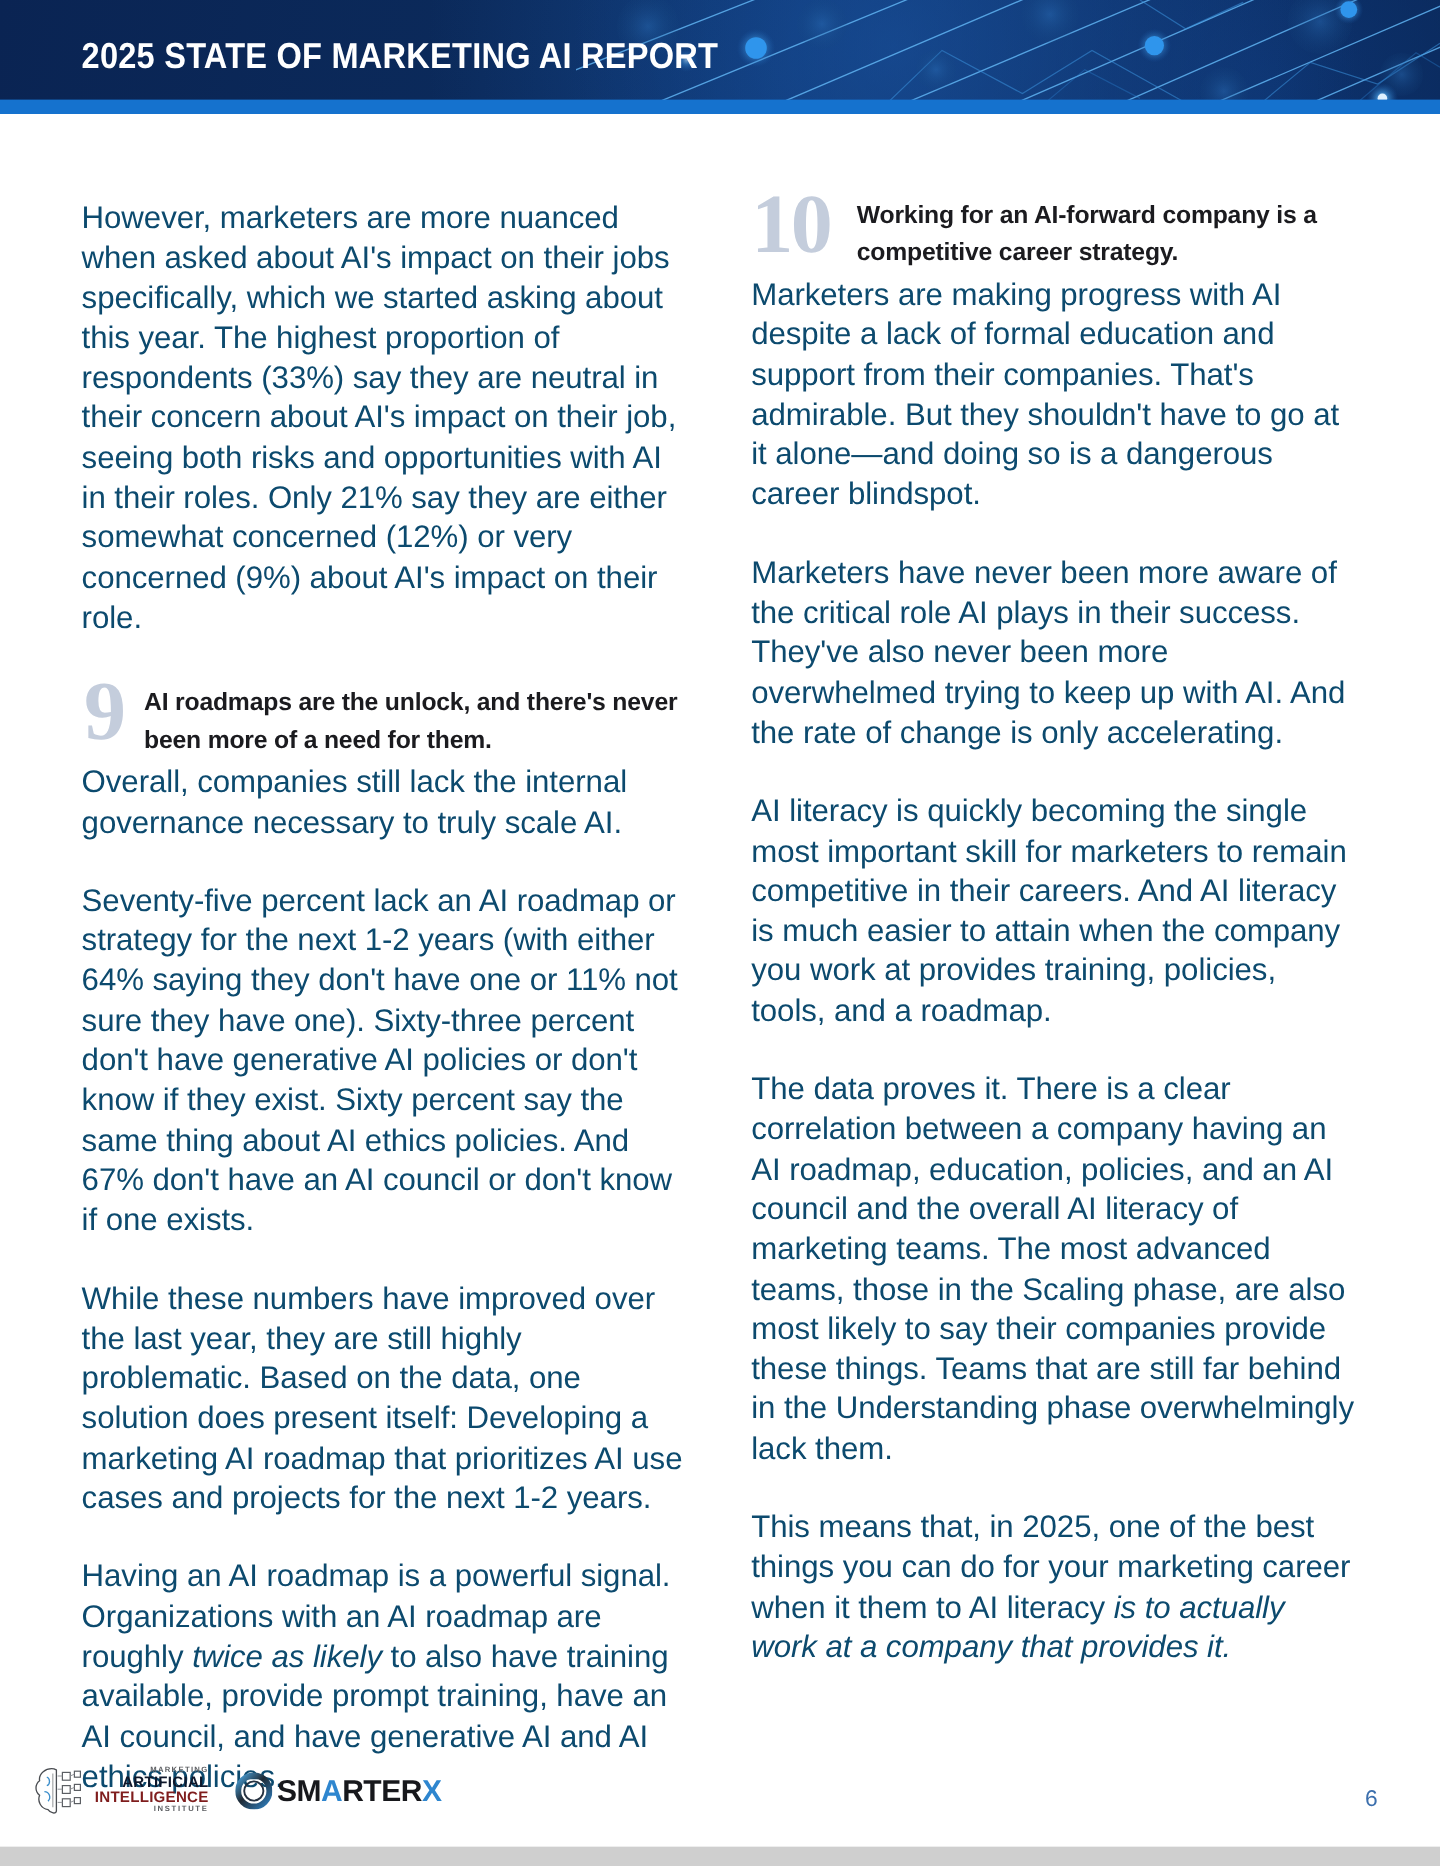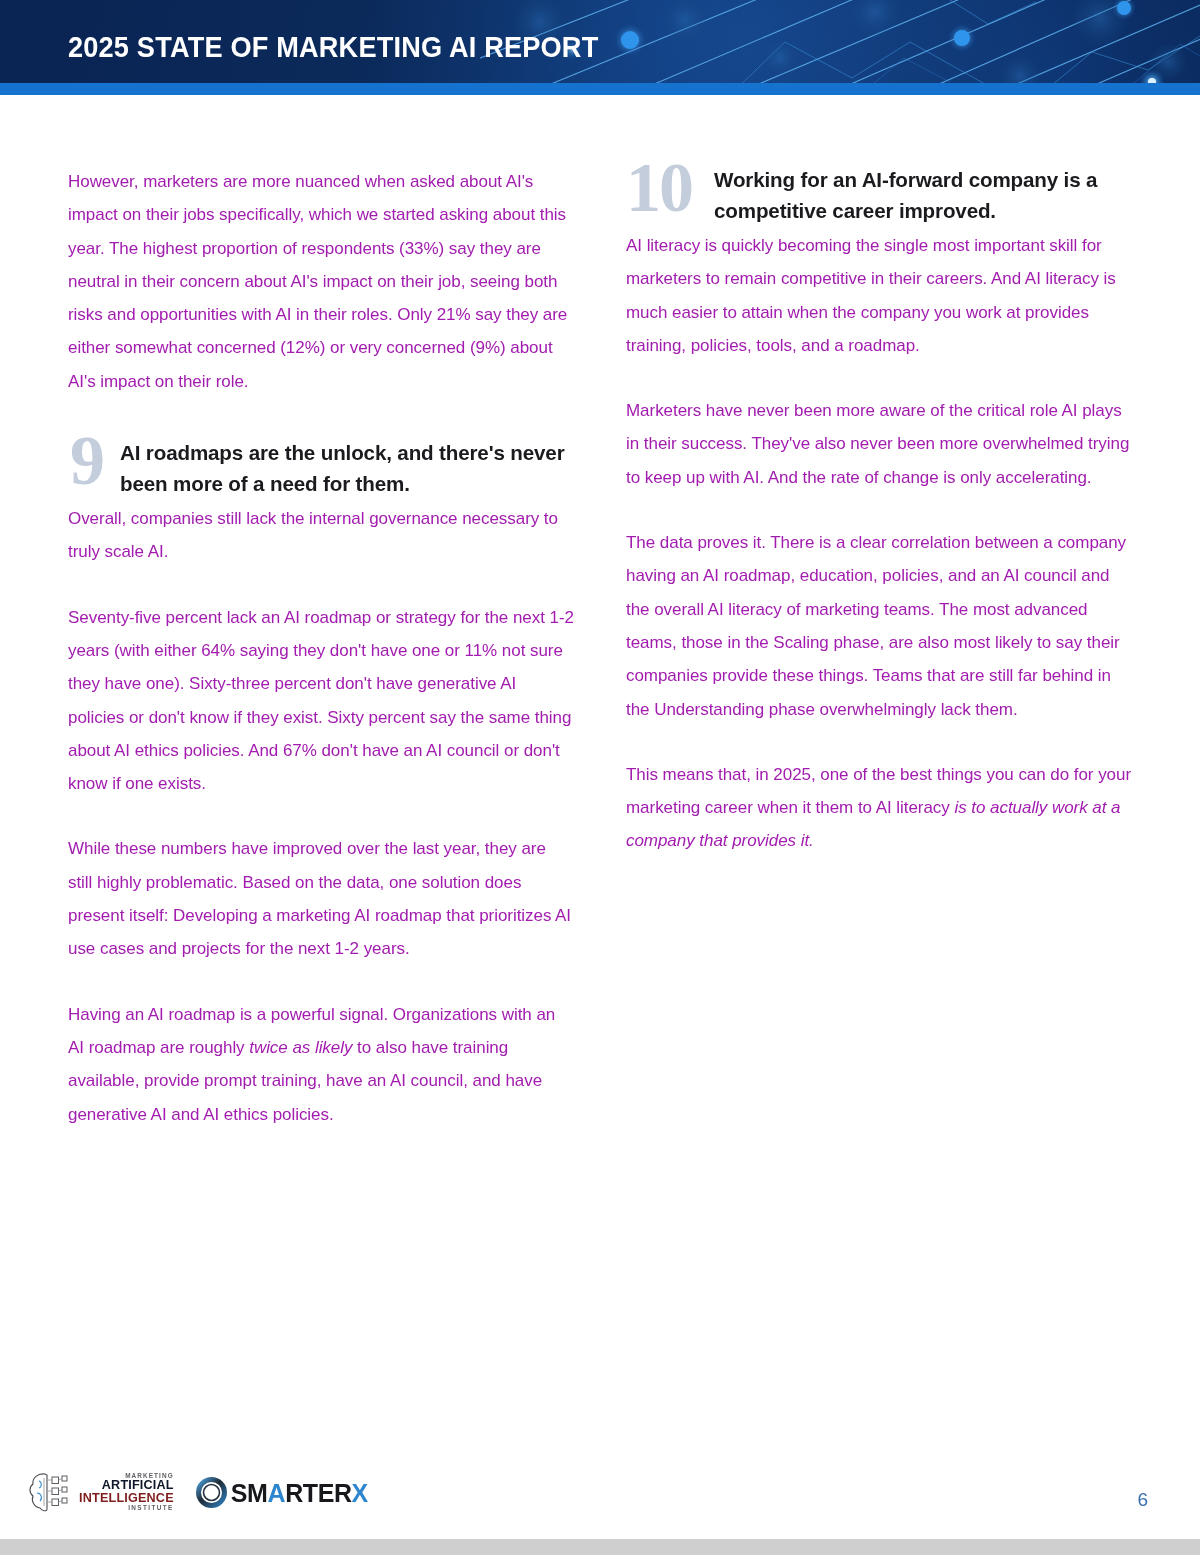--- a/index.html
+++ b/index.html
@@ -63,23 +63,23 @@
     position:absolute;
     top:95px; left:0;
     width:1200px;
     padding:70px 56px 0 68px;
     display:flex;
     gap:52px;
   }
   .col { width:506px; }
 
   p.body, div.body {
-    font-size:17px;
+    font-size:26px;
     line-height:33.3px;
-    color:#a21caf;
+    color:#0c4a6e;
     letter-spacing:-.05px;
     margin:0 0 32px 0;
   }
   em { font-style:italic; }
 
   
   .numhead {
     position:relative;
     margin:0 0 2px 0;
     min-height:62px;
@@ -267,27 +267,28 @@
       <p class="body">While these numbers have improved over the last year, they are still highly problematic. Based on the data, one solution does present itself: Developing a marketing AI roadmap that prioritizes AI use cases and projects for the next 1-2 years.</p>
 
       <p class="body"><span>Having an AI roadmap is a powerful signal. Organizations with an AI roadmap are roughly </span><em>twice as likely</em><span> to also have training available, provide prompt training, have an AI council, and have generative AI and AI ethics policies.</span></p>
 
     </div>
 
     <div class="col">
 
       <div class="numhead ten">
         <span class="bignum">10</span>
-        <span class="htext">Working for an AI-forward company is a competitive career improved.</span>
+        <span class="htext">Working for an AI-forward company is a competitive career strategy.</span>
       </div>
 
+      <p class="body afterhead">Marketers are making progress with AI despite a lack of formal education and support from their companies. That's admirable. But they shouldn't have to go at it alone—and doing so is a dangerous career blindspot.</p>
+
+      <p class="body">Marketers have never been more aware of the critical role AI plays in their success. They've also never been more overwhelmed trying to keep up with AI. And the rate of change is only accelerating.</p>
 
       <p class="body">AI literacy is quickly becoming the single most important skill for marketers to remain competitive in their careers. And AI literacy is much easier to attain when the company you work at provides training, policies, tools, and a roadmap.</p>
-
-      <p class="body">Marketers have never been more aware of the critical role AI plays in their success. They've also never been more overwhelmed trying to keep up with AI. And the rate of change is only accelerating.</p>
 
       <p class="body">The data proves it. There is a clear correlation between a company having an AI roadmap, education, policies, and an AI council and the overall AI literacy of marketing teams. The most advanced teams, those in the Scaling phase, are also most likely to say their companies provide these things. Teams that are still far behind in the Understanding phase overwhelmingly lack them.</p>
 
       <p class="body"><span>This means that, in 2025, one of the best things you can do for your marketing career when it them to AI literacy </span><em>is to actually work at a company that provides it.</em></p>
 
     </div>
   </div>
 
   <div id="footer">
 

